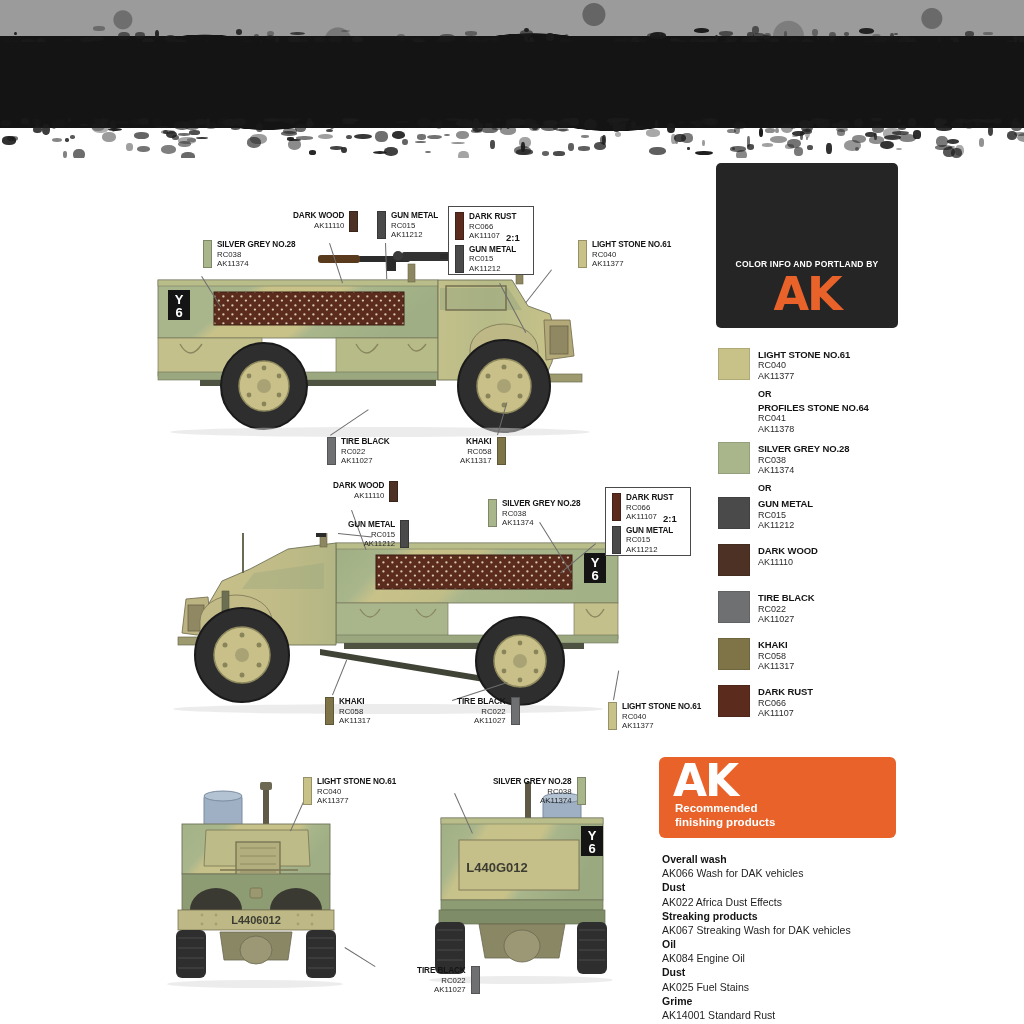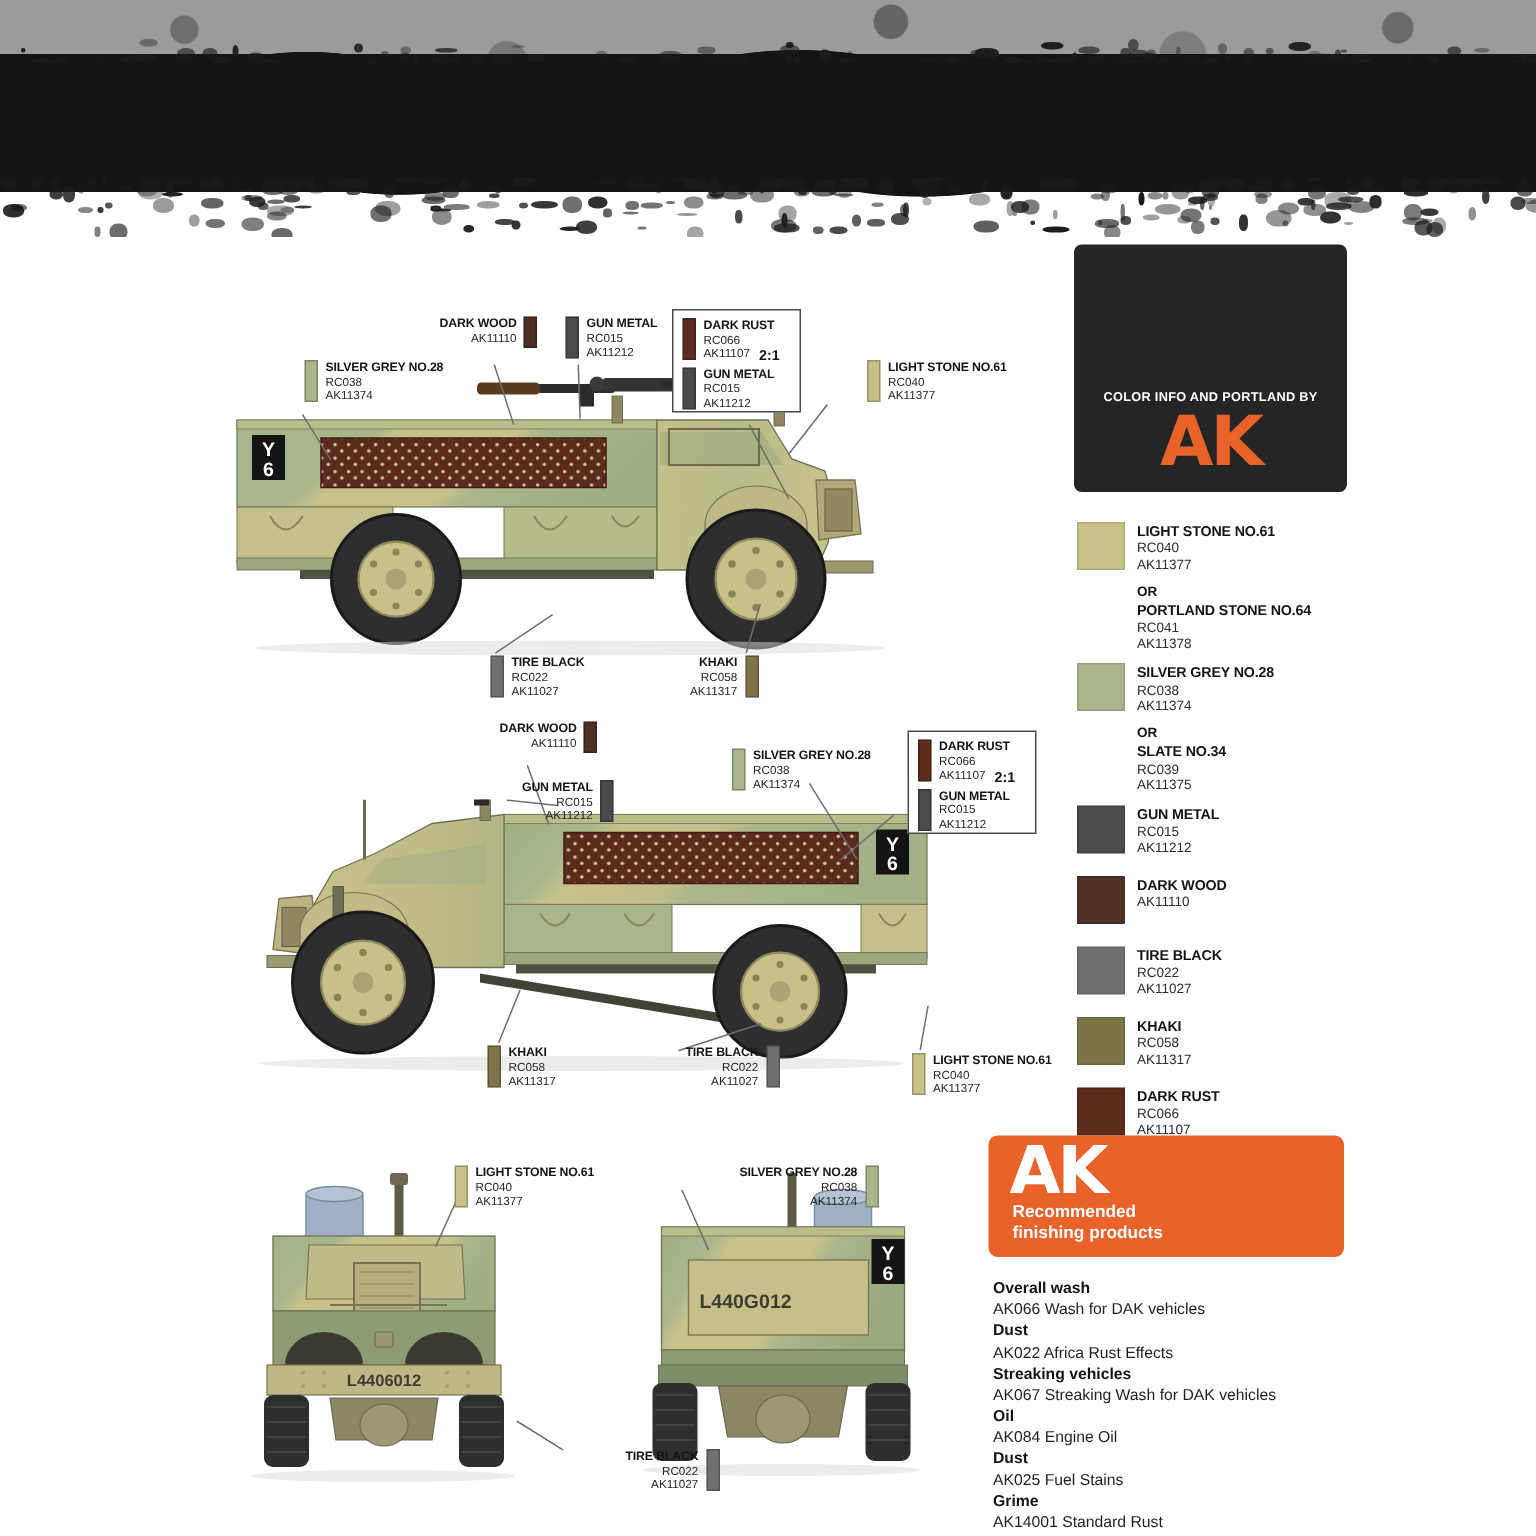--- a/index.html
+++ b/index.html
@@ -536,40 +536,35 @@
         <div class="legend-row">
           <div class="sw" style="background: rgb(200, 194, 137);"></div>
           <div class="sw-txt">
             <div class="sw-name">LIGHT STONE NO.61</div>
             <div class="sw-rc">RC040</div>
             <div class="sw-ak">AK11377</div>
           </div>
         </div>
         <div class="or-row">OR</div>
         <div class="alt-row">
-          <div class="sw-name">PORTLAND STONE NO.64</div>
+          <div class="sw-name">PROFILES STONE NO.64</div>
           <div class="sw-rc">RC041</div>
           <div class="sw-ak">AK11378</div>
         </div>
       </div>
       <div class="legend-group">
         <div class="legend-row">
           <div class="sw" style="background: rgb(169, 182, 140);"></div>
           <div class="sw-txt">
             <div class="sw-name">SILVER GREY NO.28</div>
             <div class="sw-rc">RC038</div>
             <div class="sw-ak">AK11374</div>
           </div>
         </div>
         <div class="or-row">OR</div>
-        <div class="alt-row">
-          <div class="sw-name">SLATE NO.34</div>
-          <div class="sw-rc">RC039</div>
-          <div class="sw-ak">AK11375</div>
-        </div>
       </div>
       <div class="legend-group" style="margin-bottom: 11px;">
         <div class="legend-row">
           <div class="sw" style="background: rgb(74, 74, 74);"></div>
           <div class="sw-txt">
             <div class="sw-name">GUN METAL</div>
             <div class="sw-rc">RC015</div>
             <div class="sw-ak">AK11212</div>
           </div>
         </div>
@@ -619,22 +614,22 @@
     <div class="ak-panel-logo">AK</div>
     <div class="ak-panel-sub">
       <div>Recommended</div>
       <div>finishing products</div>
     </div>
   </div>
   <div class="prod-list" id="prod-list">
       <div class="prod-h">Overall wash</div>
       <div class="prod-v">AK066 Wash for DAK vehicles</div>
       <div class="prod-h">Dust</div>
-      <div class="prod-v">AK022 Africa Rust Effects</div>
-      <div class="prod-h">Streaking vehicles</div>
+      <div class="prod-v">AK022 Africa Dust Effects</div>
+      <div class="prod-h">Streaking products</div>
       <div class="prod-v">AK067 Streaking Wash for DAK vehicles</div>
       <div class="prod-h">Oil</div>
       <div class="prod-v">AK084 Engine Oil</div>
       <div class="prod-h">Dust</div>
       <div class="prod-v">AK025 Fuel Stains</div>
       <div class="prod-h">Grime</div>
       <div class="prod-v">AK14001 Standard Rust</div>
     </div>
 
   <div class="veh" style="left:140px; top:240px;">

